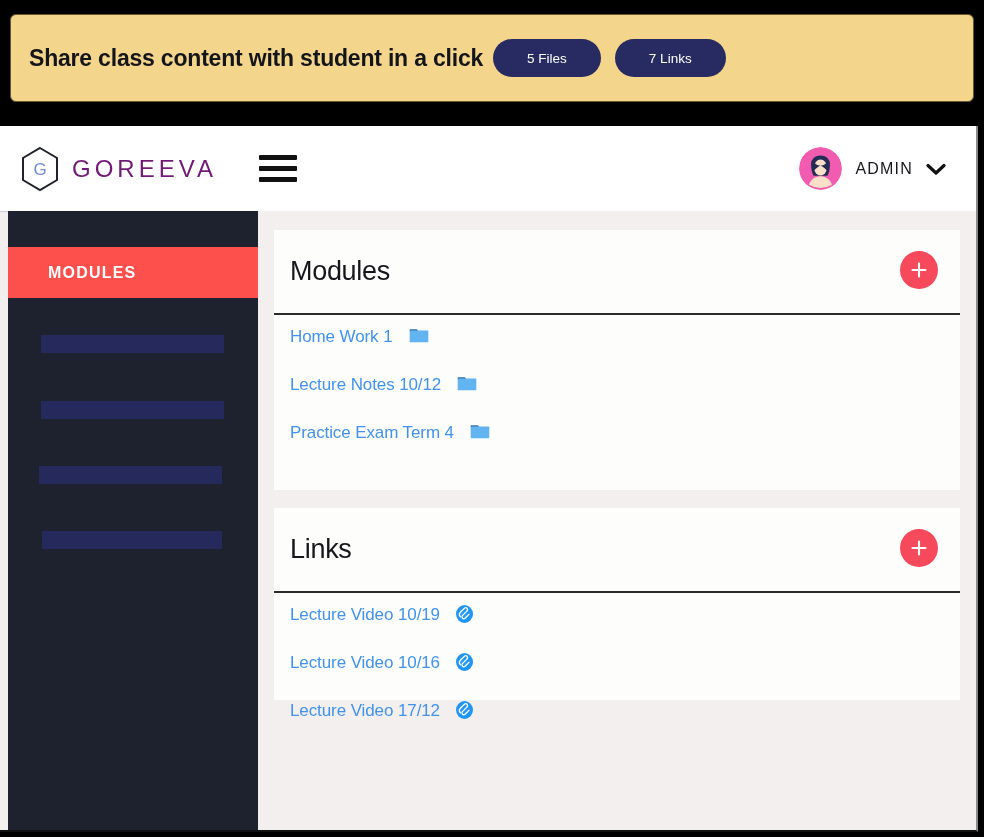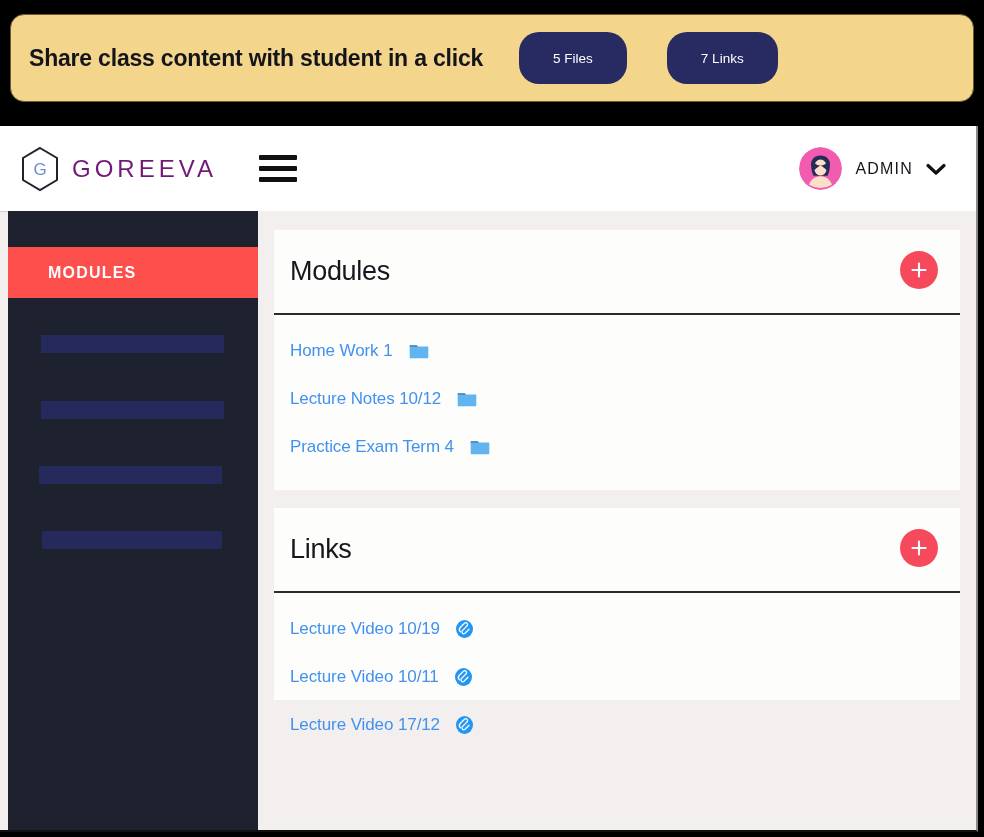--- a/index.html
+++ b/index.html
@@ -19,41 +19,41 @@
   
   .promo-banner {
     position: absolute;
     left: 10px;
     top: 14px;
     width: 964px;
     height: 88px;
     box-sizing: border-box;
     background: #f3d58b;
     border: 1px solid #6a5a2e;
-    border-radius: 14px;
+    border-radius: 6px;
     display: flex;
     align-items: center;
     padding-left: 18px;
-    gap: 36px;
+    gap: 10px;
   }
   .promo-title {
     font-size: 23px;
     font-weight: 600;
     color: #14141b;
     letter-spacing: -0.2px;
     white-space: nowrap;
   }
   .promo-pill {
     background: #272b61;
     color: #ffffff;
     font-size: 13.5px;
     font-weight: 500;
     border: none;
     border-radius: 20px;
-    height: 52px;
+    height: 38px;
     padding: 0 34px;
     cursor: pointer;
     font-family: "Liberation Sans", sans-serif;
     white-space: nowrap;
   }
   .promo-pill + .promo-pill { margin-left: 4px; }
 
   
   .app-window {
     position: absolute;
@@ -200,21 +200,21 @@
     cursor: pointer;
     display: flex;
     align-items: center;
     justify-content: center;
   }
   .add-btn svg { display: block; }
 
   .card-body { padding-top: 12px; }
   .row {
     display: flex;
-    align-items: center;
+    align-items: flex-start;
     height: 48px;
     padding-left: 16px;
   }
   .row-link {
     color: #4192ef;
     font-size: 17px;
     text-decoration: none;
     cursor: pointer;
     letter-spacing: -0.1px;
   }
@@ -344,21 +344,21 @@
           <a class="row-link">Lecture Video 10/19</a>
           <span class="row-icon">
             <svg width="17" height="18" viewBox="0 0 17 18" xmlns="http://www.w3.org/2000/svg">
               <ellipse cx="8.5" cy="9" rx="8.5" ry="9" fill="#2196f3"></ellipse>
               <path d="M11.3 5.6 L6.2 10.9 a1.9 1.9 0 0 0 2.6 2.6 L13.0 9.2" fill="none" stroke="#ffffff" stroke-width="1.3" stroke-linecap="round"></path>
               <path d="M11.3 5.6 a1.9 1.9 0 0 0-2.6-2.6 L4.4 7.3 a3.3 3.3 0 0 0 0 4.6" fill="none" stroke="#ffffff" stroke-width="1.3" stroke-linecap="round"></path>
             </svg>
           </span>
         </div>
         <div class="row">
-          <a class="row-link">Lecture Video 10/11</a>
+          <a class="row-link">Lecture Video 10/16</a>
           <span class="row-icon">
             <svg width="17" height="18" viewBox="0 0 17 18" xmlns="http://www.w3.org/2000/svg">
               <ellipse cx="8.5" cy="9" rx="8.5" ry="9" fill="#2196f3"></ellipse>
               <path d="M11.3 5.6 L6.2 10.9 a1.9 1.9 0 0 0 2.6 2.6 L13.0 9.2" fill="none" stroke="#ffffff" stroke-width="1.3" stroke-linecap="round"></path>
               <path d="M11.3 5.6 a1.9 1.9 0 0 0-2.6-2.6 L4.4 7.3 a3.3 3.3 0 0 0 0 4.6" fill="none" stroke="#ffffff" stroke-width="1.3" stroke-linecap="round"></path>
             </svg>
           </span>
         </div>
         <div class="row">
           <a class="row-link">Lecture Video 17/12</a>

